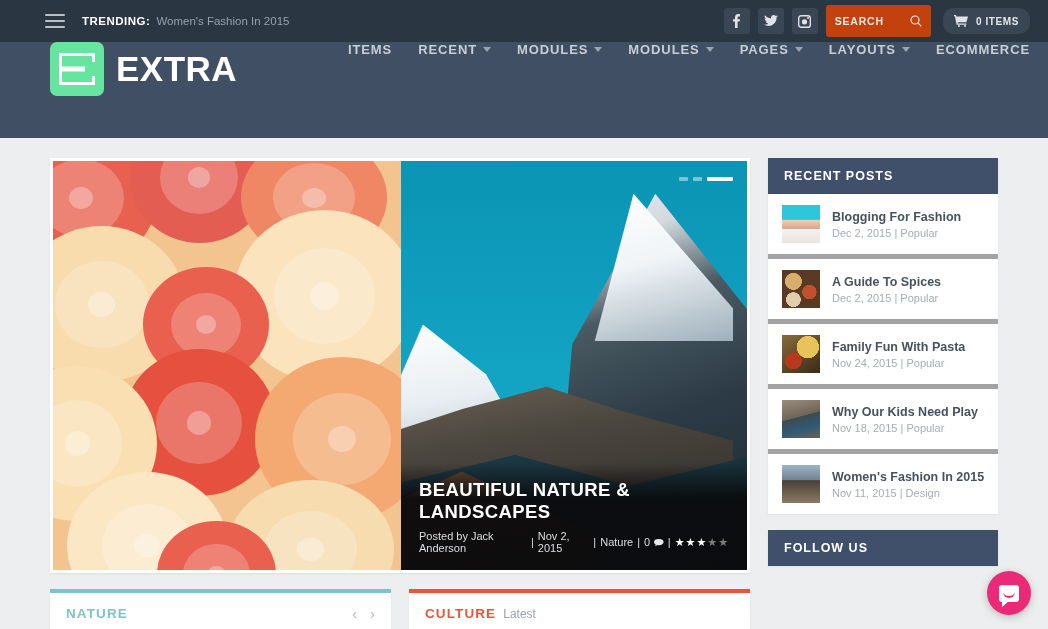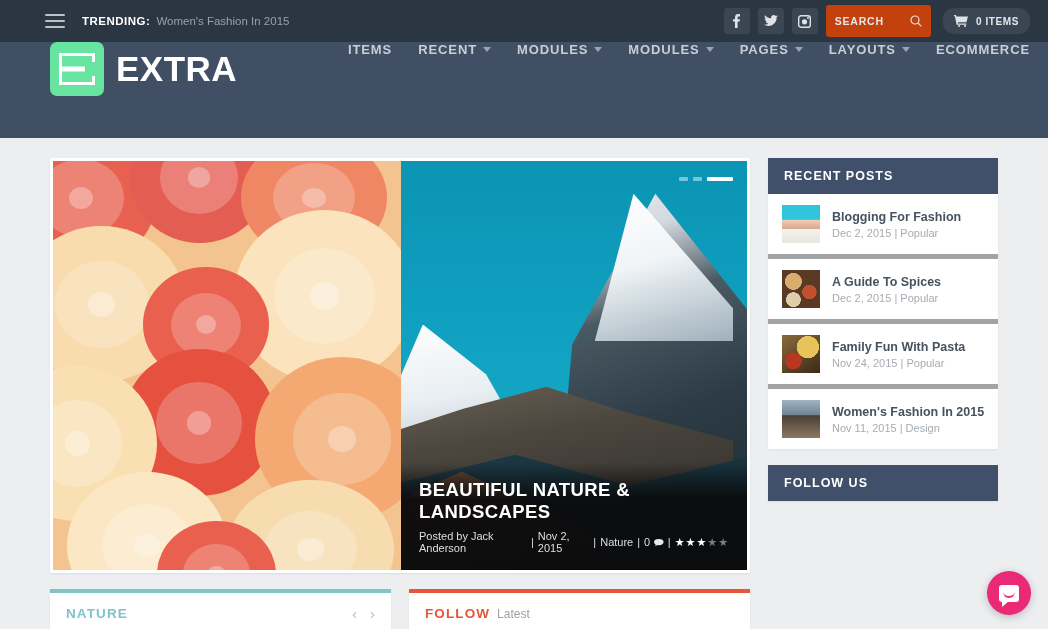--- a/index.html
+++ b/index.html
@@ -424,21 +424,21 @@
         <div class="module-head">
           <span class="module-title">NATURE</span>
           <div class="module-arrows">
             <span class="arrow">‹</span>
             <span class="arrow">›</span>
           </div>
         </div>
       </div>
       <div class="module culture">
         <div class="module-head">
-          <span class="module-title">FOLLOW</span>
+          <span class="module-title">CULTURE</span>
           <span class="module-sub">Latest</span>
         </div>
       </div>
     </div>
   </div>
 
   <div class="sidebar">
 
     <div class="widget">
       <div class="widget-head">
@@ -475,20 +475,31 @@
           <div class="post-text">
             <div class="post-title">Family Fun With Pasta</div>
             <div class="post-meta">
               <span>Nov 24, 2015</span>
               <span>|</span>
               <span>Popular</span>
             </div>
           </div>
         </div>
 
+        <div class="post-item">
+          <div class="thumb th4"></div>
+          <div class="post-text">
+            <div class="post-title">Why Our Kids Need Play</div>
+            <div class="post-meta">
+              <span>Nov 18, 2015</span>
+              <span>|</span>
+              <span>Popular</span>
+            </div>
+          </div>
+        </div>
 
         <div class="post-item">
           <div class="thumb th5"></div>
           <div class="post-text">
             <div class="post-title">Women's Fashion In 2015</div>
             <div class="post-meta">
               <span>Nov 11, 2015</span>
               <span>|</span>
               <span>Design</span>
             </div>

